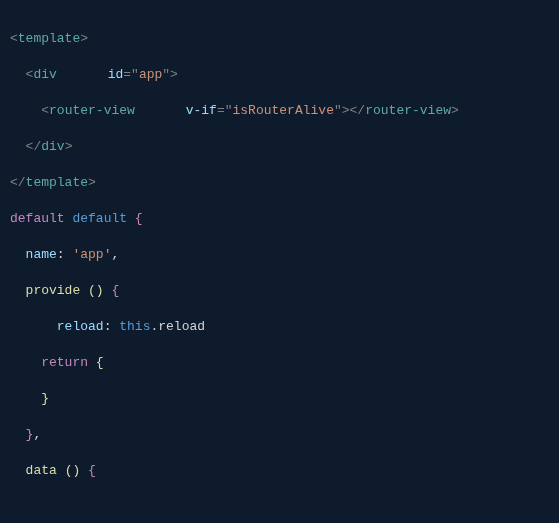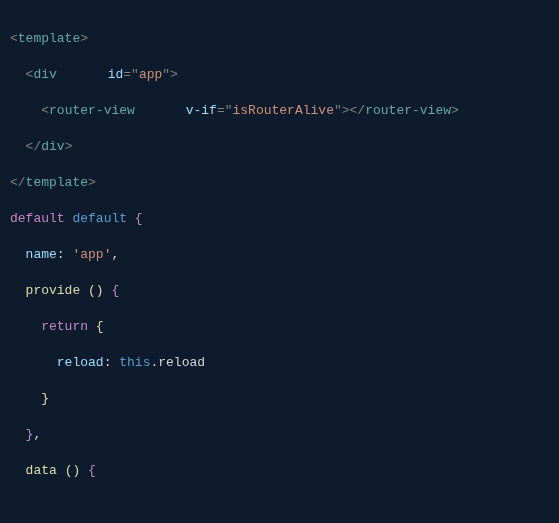--- a/index.html
+++ b/index.html
@@ -36,22 +36,22 @@
 
 <div class="code">
 <span class="line"><span class="punct">&lt;</span><span class="tag">template</span><span class="punct">&gt;</span></span>
 <span class="line"><span>  </span><span class="punct">&lt;</span><span class="tag">div</span><span> </span><span class="attr-name">id</span><span class="punct">=</span><span class="punct">"</span><span class="attr-val">app</span><span class="punct">"</span><span class="punct">&gt;</span></span>
 <span class="line"><span>    </span><span class="punct">&lt;</span><span class="tag">router-view</span><span> </span><span class="attr-name">v-if</span><span class="punct">=</span><span class="punct">"</span><span class="attr-val">isRouterAlive</span><span class="punct">"</span><span class="punct">&gt;</span><span class="punct">&lt;/</span><span class="tag">router-view</span><span class="punct">&gt;</span></span>
 <span class="line"><span>  </span><span class="punct">&lt;/</span><span class="tag">div</span><span class="punct">&gt;</span></span>
 <span class="line"><span class="punct">&lt;/</span><span class="tag">template</span><span class="punct">&gt;</span></span>
 <span class="line"><span class="kw-export">default</span><span> </span><span class="kw-default">default</span><span> </span><span class="brace">{</span></span>
 <span class="line"><span>  </span><span class="prop">name</span><span class="plain">: </span><span class="str">'</span><span class="str">app</span><span class="str">'</span><span class="plain">,</span></span>
 <span class="line"><span>  </span><span class="ident">provide</span><span> </span><span class="paren">(</span><span class="paren">)</span><span> </span><span class="brace">{</span></span>
+<span class="line"><span>      </span><span class="prop">reload</span><span class="plain">: </span><span class="this">this</span><span class="dot">.</span><span class="plain">reload</span></span>
 <span class="line"><span>    </span><span class="kw-export">return</span><span> </span><span class="brace2">{</span></span>
-<span class="line"><span>      </span><span class="prop">reload</span><span class="plain">: </span><span class="this">this</span><span class="dot">.</span><span class="plain">reload</span></span>
 <span class="line"><span>    </span><span class="brace2">}</span></span>
 <span class="line"><span>  </span><span class="brace">}</span><span class="plain">,</span></span>
 <span class="line"><span>  </span><span class="ident">data</span><span> </span><span class="paren">(</span><span class="paren">)</span><span> </span><span class="brace">{</span></span>
 
 
 
 
 
 
 

